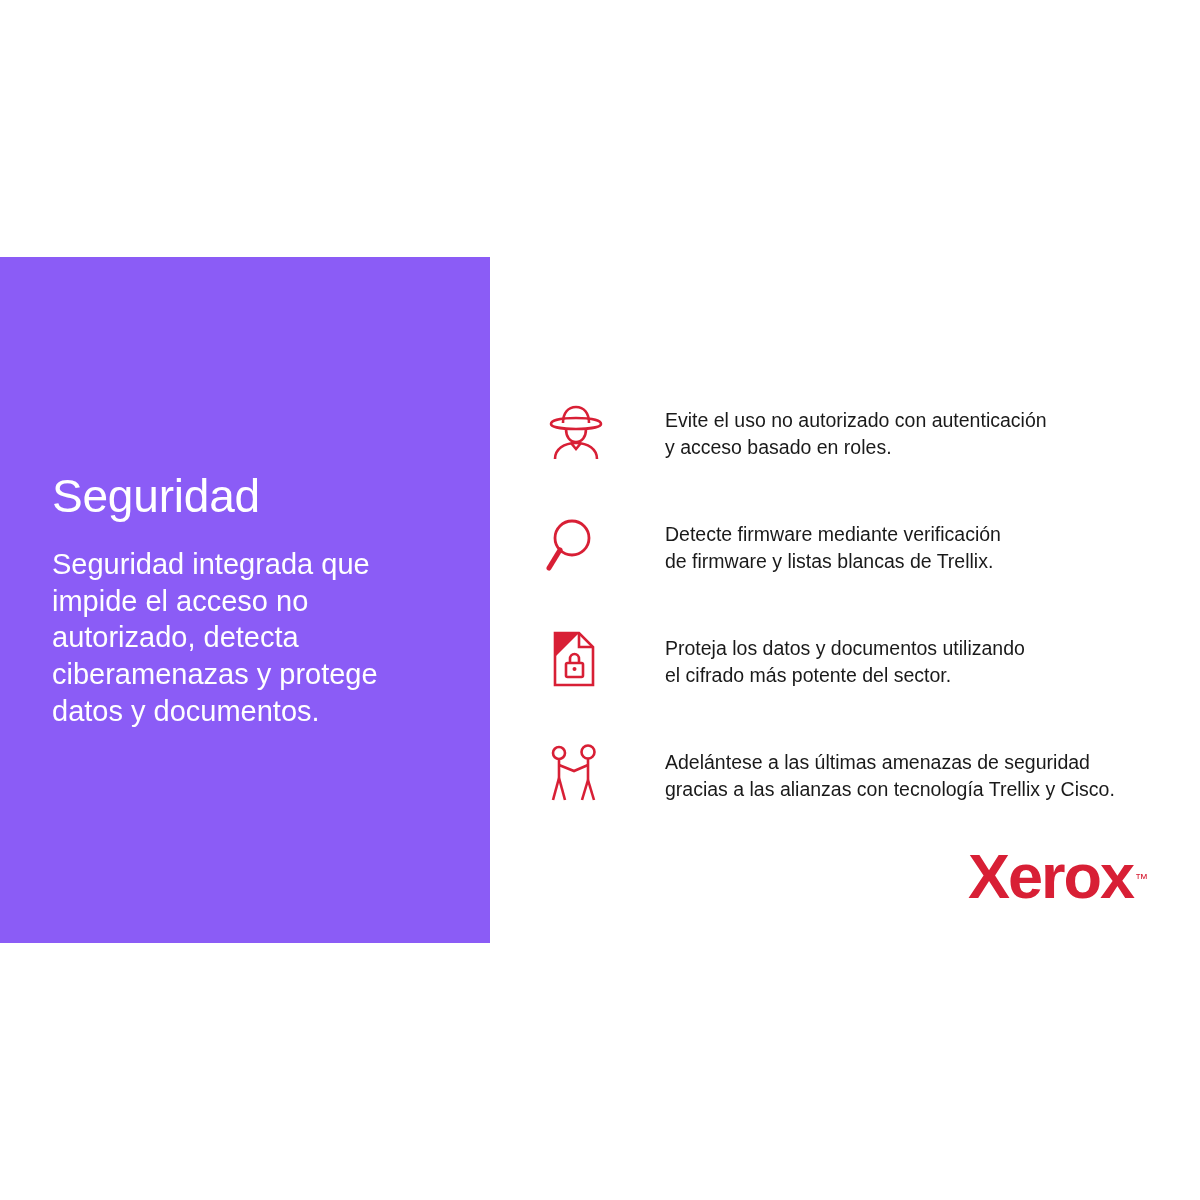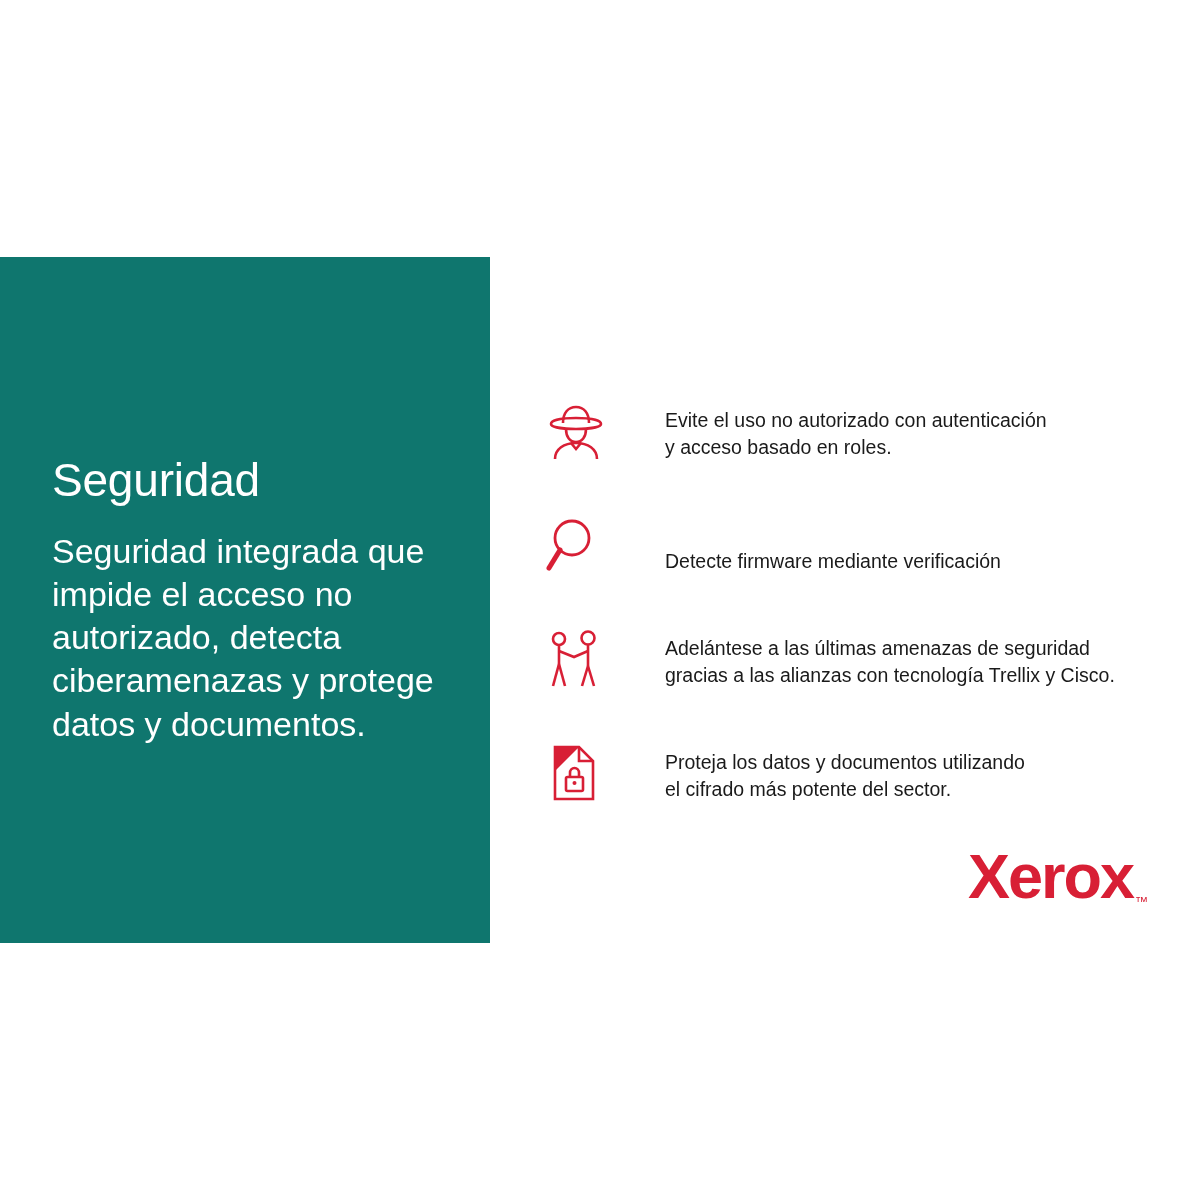--- a/index.html
+++ b/index.html
@@ -21,41 +21,41 @@
     height: 1200px;
   }
 
   
   .red-panel {
     position: absolute;
     left: 0;
     top: 257px;
     width: 490px;
     height: 686px;
-    background: #0f766e;
+    background: #8b5cf6;
     box-sizing: border-box;
     padding: 0 52px;
     display: flex;
     flex-direction: column;
     justify-content: center;
   }
 
   .panel-title {
     color: #ffffff;
     font-size: 46px;
     line-height: 1.17;
     font-weight: 400;
     letter-spacing: -0.2px;
     margin: 0 0 22px 0;
     max-width: 330px;
   }
 
   .panel-body {
     color: #ffffff;
-    font-size: 34px;
+    font-size: 29px;
     line-height: 1.27;
     font-weight: 400;
     margin: 0;
     max-width: 395px;
   }
 
   
   .features {
     position: absolute;
     left: 545px;
@@ -93,21 +93,21 @@
     padding-top: 4px;
     font-weight: 400;
   }
 
   
   .logo {
     position: absolute;
     left: 968px;
     top: 845px;
     display: flex;
-    align-items: flex-end;
+    align-items: center;
   }
   .logo-word {
     color: #d81f35;
     font-family: "Liberation Sans", sans-serif;
     font-size: 63px;
     font-weight: bold;
     letter-spacing: -2px;
     line-height: 1;
   }
   .logo-tm {
@@ -155,20 +155,43 @@
 
     <div class="feature">
       <div class="feature-icon">
         <svg width="62" height="58" viewBox="0 0 62 58" fill="none" stroke="#d81f35" stroke-width="2.8">
           <circle cx="27" cy="22" r="17"></circle>
           <line x1="15" y1="34" x2="4" y2="52" stroke-width="5" stroke-linecap="round"></line>
         </svg>
       </div>
       <div class="feature-text">
         <span>Detecte firmware mediante verificación</span><br>
+        <span>de firmware y listas blancas de Trellix.</span>
+      </div>
+    </div>
+
+    <div class="feature">
+      <div class="feature-icon">
+        <svg width="62" height="58" viewBox="0 0 62 58" fill="none" stroke="#d81f35" stroke-width="2.6">
+
+          <path d="M10 3 H34 L48 17 V55 H10 Z"></path>
+          <path d="M34 3 V17 H48"></path>
+
+          <path d="M10 3 H34 L10 27 Z" fill="#d81f35" stroke="none"></path>
+
+          <rect x="21" y="33" width="17" height="14" rx="1.5"></rect>
+
+          <path d="M25 33 V29 C25 26 27 24 29.5 24 C32 24 34 26 34 29 V33"></path>
+
+          <circle cx="29.5" cy="39" r="2" fill="#d81f35" stroke="none"></circle>
+        </svg>
+      </div>
+      <div class="feature-text">
+        <span>Proteja los datos y documentos utilizando</span><br>
+        <span>el cifrado más potente del sector.</span>
       </div>
     </div>
 
     <div class="feature">
       <div class="feature-icon">
         <svg width="62" height="58" viewBox="0 0 62 58" fill="none" stroke="#d81f35" stroke-width="2.6">
 
           <circle cx="14" cy="9" r="6"></circle>
 
           <path d="M14 16 V34"></path>
@@ -180,42 +203,20 @@
           <path d="M43 15 V36"></path>
           <path d="M43 36 L37 56"></path>
           <path d="M43 36 L49 56"></path>
 
           <path d="M14 21 L29 27 L43 21"></path>
         </svg>
       </div>
       <div class="feature-text">
         <span>Adelántese a las últimas amenazas de seguridad</span><br>
         <span>gracias a las alianzas con tecnología Trellix y Cisco.</span>
-      </div>
-    </div>
-
-    <div class="feature">
-      <div class="feature-icon">
-        <svg width="62" height="58" viewBox="0 0 62 58" fill="none" stroke="#d81f35" stroke-width="2.6">
-
-          <path d="M10 3 H34 L48 17 V55 H10 Z"></path>
-          <path d="M34 3 V17 H48"></path>
-
-          <path d="M10 3 H34 L10 27 Z" fill="#d81f35" stroke="none"></path>
-
-          <rect x="21" y="33" width="17" height="14" rx="1.5"></rect>
-
-          <path d="M25 33 V29 C25 26 27 24 29.5 24 C32 24 34 26 34 29 V33"></path>
-
-          <circle cx="29.5" cy="39" r="2" fill="#d81f35" stroke="none"></circle>
-        </svg>
-      </div>
-      <div class="feature-text">
-        <span>Proteja los datos y documentos utilizando</span><br>
-        <span>el cifrado más potente del sector.</span>
       </div>
     </div>
 
   </div>
 
   <div class="logo">
     <span class="logo-word">Xerox</span>
     <span class="logo-tm">™</span>
   </div>
 

